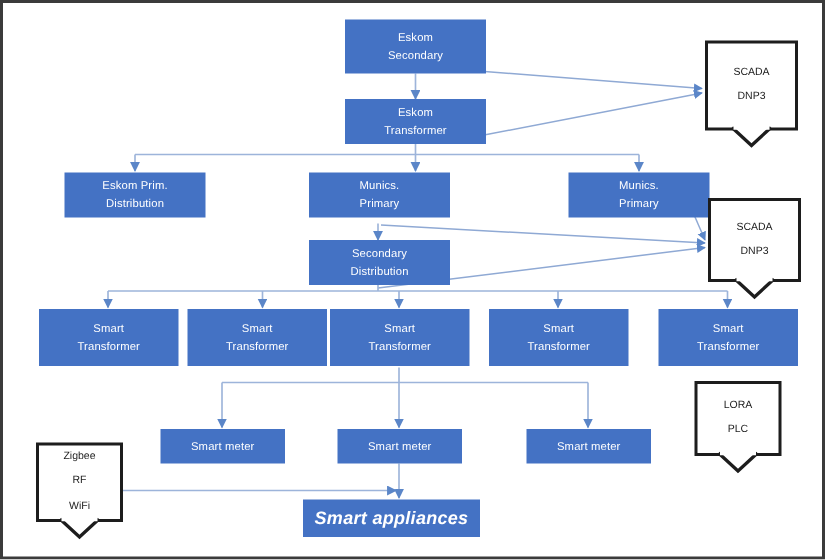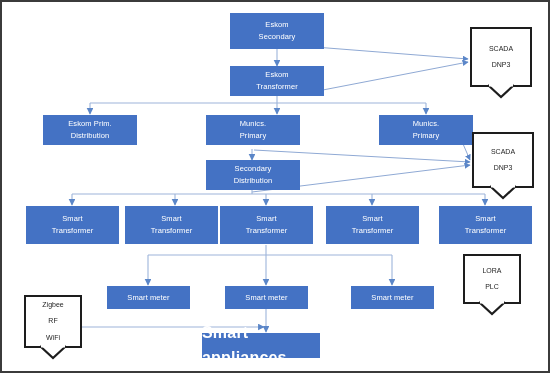--- a/index.html
+++ b/index.html
@@ -26,21 +26,21 @@
     flex-direction:column;
     text-align:left;
     font-size:7.5px;
     line-height:1.55;
     letter-spacing:.1px;
     box-sizing:border-box;
     z-index:4;
   }
   .node .l2{display:block;}
 
-  .node.big{font-size:16px;font-weight:600;letter-spacing:.2px;}
+  .node.big{font-size:12px;font-weight:600;letter-spacing:.2px;font-style:italic;}
 
   
   .callout{
     position:absolute;
     background:#ffffff;
     border:1.6px solid #1d1d1d;
     box-sizing:border-box;
     color:#1d1d1d;
     font-size:7px;
     display:flex;

